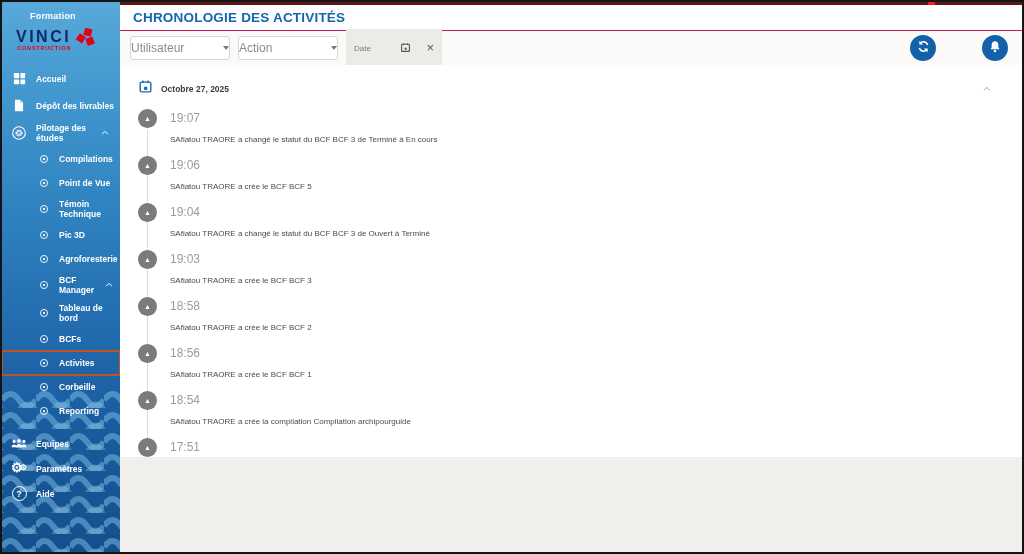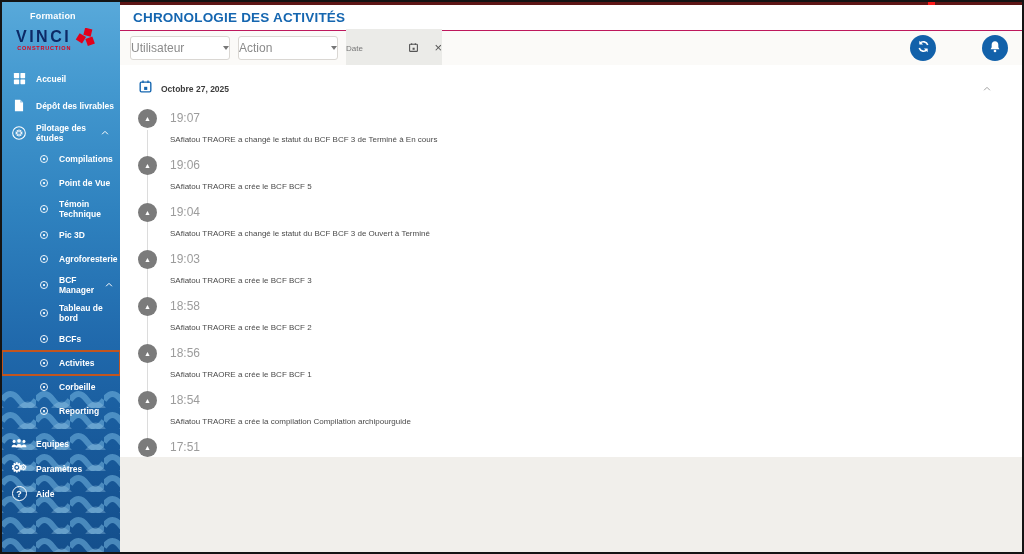--- a/index.html
+++ b/index.html
@@ -59,21 +59,21 @@
     padding-left:10px; gap:8px;
   }
   .select-box {
     width:100px; height:24px; background:#fff; border:1px solid #dad7d3; border-radius:3px;
     display:flex; align-items:center; justify-content:space-between; padding:0 0;
     font-size:12px; color:#8b8b8b; cursor:pointer;
   }
   .caret { width:0; height:0; border-left:3.5px solid transparent; border-right:3.5px solid transparent; border-top:4px solid #777; }
   .date-box {
     width:96px; height:38px; background:#ebebe8; display:flex; align-items:center;
-    padding:0 0; font-size:8px; color:#777; gap:15px; cursor:pointer;
+    padding:0 8px; font-size:8px; color:#777; gap:15px; cursor:pointer;
   }
   .date-box .lbl { flex:1; }
   .x-icon { font-size:13px; color:#555; line-height:12px; cursor:pointer; }
   .round-buttons { margin-left:auto; display:flex; gap:46px; margin-right:14px; }
   .round-btn {
     width:26px; height:26px; border-radius:50%; background:#1261aa; border:none;
     display:flex; align-items:center; justify-content:center; cursor:pointer;
   }
 
   .content { height:392px; flex-shrink:0; overflow:hidden; background:#fff; padding-left:16px; position:relative; }

